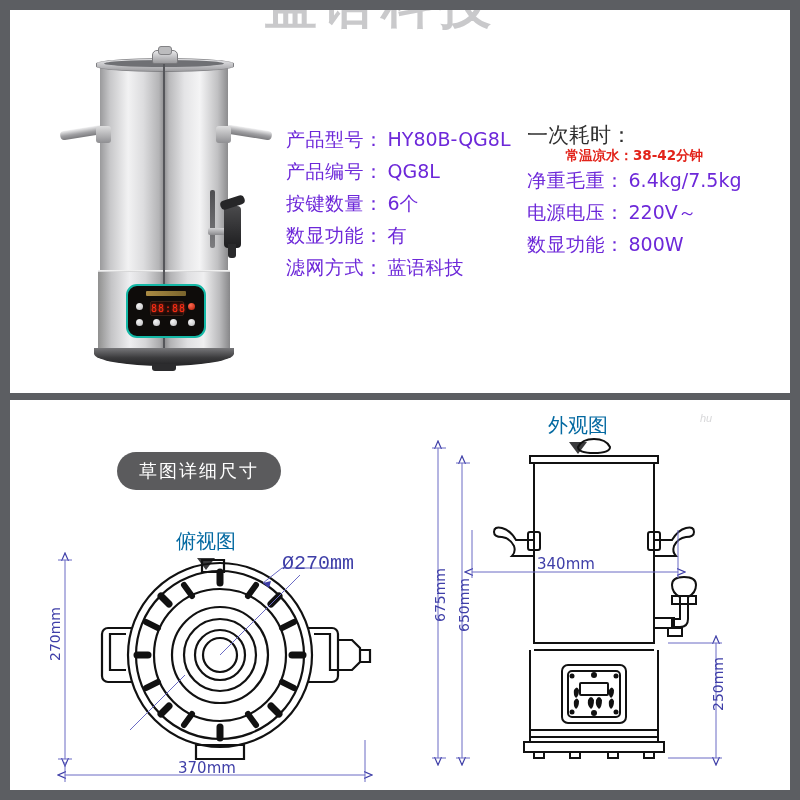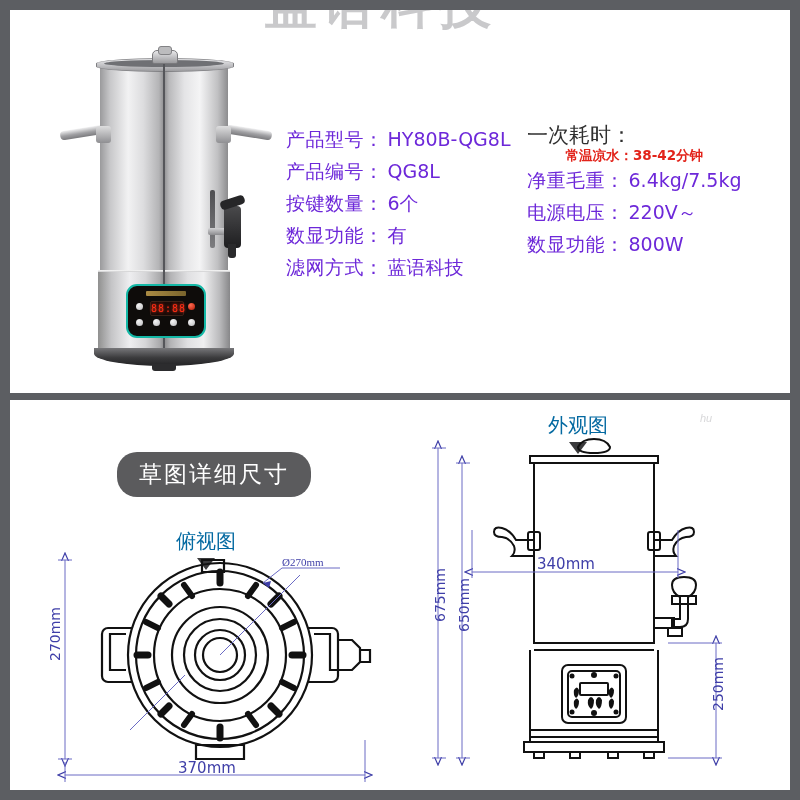--- a/index.html
+++ b/index.html
@@ -159,21 +159,21 @@
     height:17px;line-height:17px;font-size:13.5px;color:#e2231a;
     font-weight:bold;white-space:nowrap;
     font-family:"DejaVu Sans",sans-serif;
     text-align:center;
   }
 
   
   .badge{
     position:absolute;left:117px;top:462px;
     padding:7px 22px;background:#5b5b5d;border-radius:20px;
-    color:#fff;font-size:23px;letter-spacing:2px;
+    color:#fff;font-size:18px;letter-spacing:2px;
     font-family:"DejaVu Sans",sans-serif;
   }
   .view-label{
     position:absolute;text-align:center;
     font-size:20px;color:#0369a1;
     font-family:"DejaVu Sans",sans-serif;
   }
   .tri{
     width:0;height:0;margin:3px auto 0;
     border-left:9px solid transparent;border-right:9px solid transparent;
@@ -350,21 +350,21 @@
       <path d="M253,183 l8,-2 l-2,7 z" fill="#3f3fa8"></path>
     </svg>
 
     <div style="position:absolute;left:18px;top:225px;transform:rotate(-90deg);transform-origin:center;">
       <span style="font-size:14px;color:#3f3fa8;font-family:'DejaVu Sans',sans-serif;">270mm</span>
     </div>
     <div style="position:absolute;left:168px;top:347px;margin-top:12px;">
       <span style="font-size:15px;color:#3f3fa8;font-family:'DejaVu Sans',sans-serif;">370mm</span>
     </div>
     <div style="position:absolute;left:272px;top:152px;">
-      <span style="font-size:11px;color:#3f3fa8;font-family:Liberation Serif, serif;">Ø270mm</span>
+      <span style="font-size:20px;color:#3f3fa8;font-family:Liberation Mono, monospace;">Ø270mm</span>
     </div>
 
     <svg class="draw" style="left:400px;top:0;" width="400" height="390" viewBox="0 0 400 390">
       <g stroke="#111" fill="none" stroke-width="2">
 
         <path d="M168 47 q4 -8 16 -8 q12 0 16 8 q0 6 -16 6 q-16 0 -16 -6 z"></path>
 
         <path d="M120 56 h128 v7 h-128 z"></path>
 
         <path d="M124 63 v180 h120 v-180"></path>

